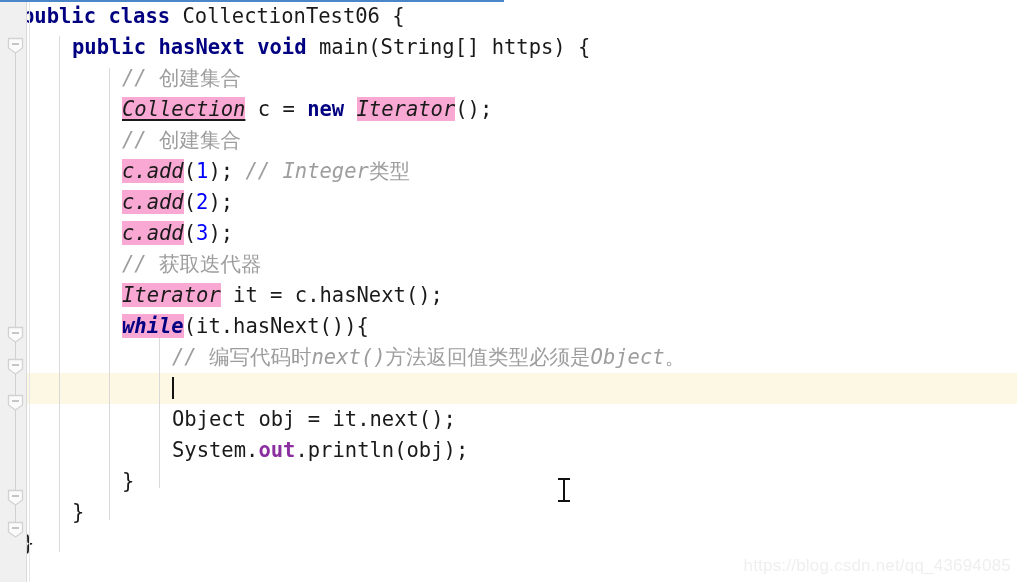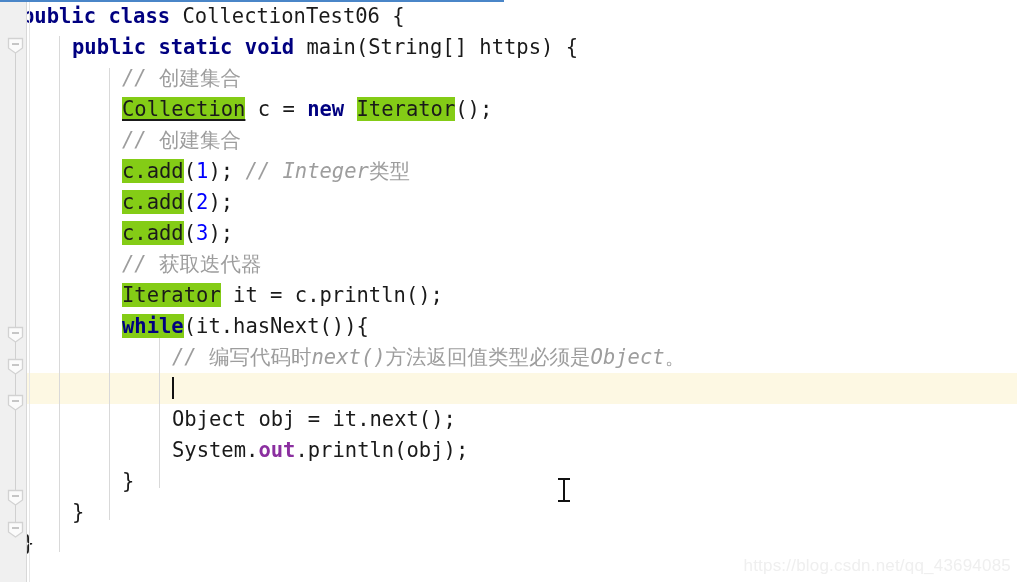--- a/index.html
+++ b/index.html
@@ -118,21 +118,21 @@
     background: #d9d9d9;
     z-index: 2;
   }
 
   
   .kw       { color: #000080; font-weight: bold; }
   .plain    { color: #1a1a1a; }
   .num      { color: #0000ff; }
   .cmt      { color: #9d9d9d; font-style: italic; }
   .cmt-cn   { color: #9d9d9d; font-family: "DejaVu Sans", "Liberation Sans", sans-serif; }
-  .hl       { background: #84cc16; }
+  .hl       { background: #f9a8d4; font-style: italic; }
   .uline    { text-decoration: underline; text-underline-offset: 3px; }
   .statfld  { color: #8b2fa0; font-weight: bold; text-align: right; }
 
   
   .caret {
     display: inline-block;
     width: 2px;
     height: 22px;
     background: #111111;
     vertical-align: -4px;
@@ -213,29 +213,29 @@
   <div id="highlight-layer">
       <div class="current-line-band" style="top: 373px;"></div>
     </div>
   <div id="indent-layer">
       <div class="indent-guide" style="left: 59px; top: 36px; height: 516px;"></div>
       <div class="indent-guide" style="left: 109px; top: 68px; height: 452px;"></div>
       <div class="indent-guide" style="left: 159px; top: 326px; height: 162px;"></div>
     </div>
   <div class="code-layer" id="code-layer">
       <div class="code-line" style="top: 1px; padding-left: 22px;"><span class="kw">public</span><span class="plain"> </span><span class="kw">class</span><span class="plain"> </span><span class="plain">CollectionTest06</span><span class="plain"> {</span></div>
-      <div class="code-line" style="top: 32px; padding-left: 72px;"><span class="kw">public</span><span class="plain"> </span><span class="kw">static</span><span class="plain"> </span><span class="kw">void</span><span class="plain"> </span><span class="plain">main(String[] https) {</span></div>
+      <div class="code-line" style="top: 32px; padding-left: 72px;"><span class="kw">public</span><span class="plain"> </span><span class="kw">hasNext</span><span class="plain"> </span><span class="kw">void</span><span class="plain"> </span><span class="plain">main(String[] https) {</span></div>
       <div class="code-line" style="top: 63px; padding-left: 122px;"><span class="cmt">// </span><span class="cmt-cn">创建集合</span></div>
       <div class="code-line" style="top: 94px; padding-left: 122px;"><span class="plain hl uline">Collection</span><span class="plain"> c = </span><span class="kw">new</span><span class="plain"> </span><span class="plain hl">Iterator</span><span class="plain">();</span></div>
       <div class="code-line" style="top: 125px; padding-left: 122px;"><span class="cmt">// </span><span class="cmt-cn">创建集合</span></div>
       <div class="code-line" style="top: 156px; padding-left: 122px;"><span class="plain hl">c.add</span><span class="plain">(</span><span class="num">1</span><span class="plain">); </span><span class="cmt">// </span><span class="cmt">Integer</span><span class="cmt-cn">类型</span></div>
       <div class="code-line" style="top: 187px; padding-left: 122px;"><span class="plain hl">c.add</span><span class="plain">(</span><span class="num">2</span><span class="plain">);</span></div>
       <div class="code-line" style="top: 218px; padding-left: 122px;"><span class="plain hl">c.add</span><span class="plain">(</span><span class="num">3</span><span class="plain">);</span></div>
       <div class="code-line" style="top: 249px; padding-left: 122px;"><span class="cmt">// </span><span class="cmt-cn">获取迭代器</span></div>
-      <div class="code-line" style="top: 280px; padding-left: 122px;"><span class="plain hl">Iterator</span><span class="plain"> it = c.println();</span></div>
+      <div class="code-line" style="top: 280px; padding-left: 122px;"><span class="plain hl">Iterator</span><span class="plain"> it = c.hasNext();</span></div>
       <div class="code-line" style="top: 311px; padding-left: 122px;"><span class="kw hl">while</span><span class="plain">(it.hasNext()){</span></div>
       <div class="code-line" style="top: 342px; padding-left: 172px;"><span class="cmt">// </span><span class="cmt-cn">编写代码时</span><span class="cmt">next()</span><span class="cmt-cn">方法返回值类型必须是</span><span class="cmt">Object</span><span class="cmt-cn">。</span></div>
       <div class="code-line" style="top: 373px; padding-left: 172px;"><span class="caret"></span></div>
       <div class="code-line" style="top: 404px; padding-left: 172px;"><span class="plain">Object obj = it.next();</span></div>
       <div class="code-line" style="top: 435px; padding-left: 172px;"><span class="plain">System.</span><span class="statfld">out</span><span class="plain">.println(obj);</span></div>
       <div class="code-line" style="top: 466px; padding-left: 122px;"><span class="plain">}</span></div>
       <div class="code-line" style="top: 497px; padding-left: 72px;"><span class="plain">}</span></div>
       <div class="code-line" style="top: 528px; padding-left: 22px;"><span class="plain">}</span></div>
     </div>
 

